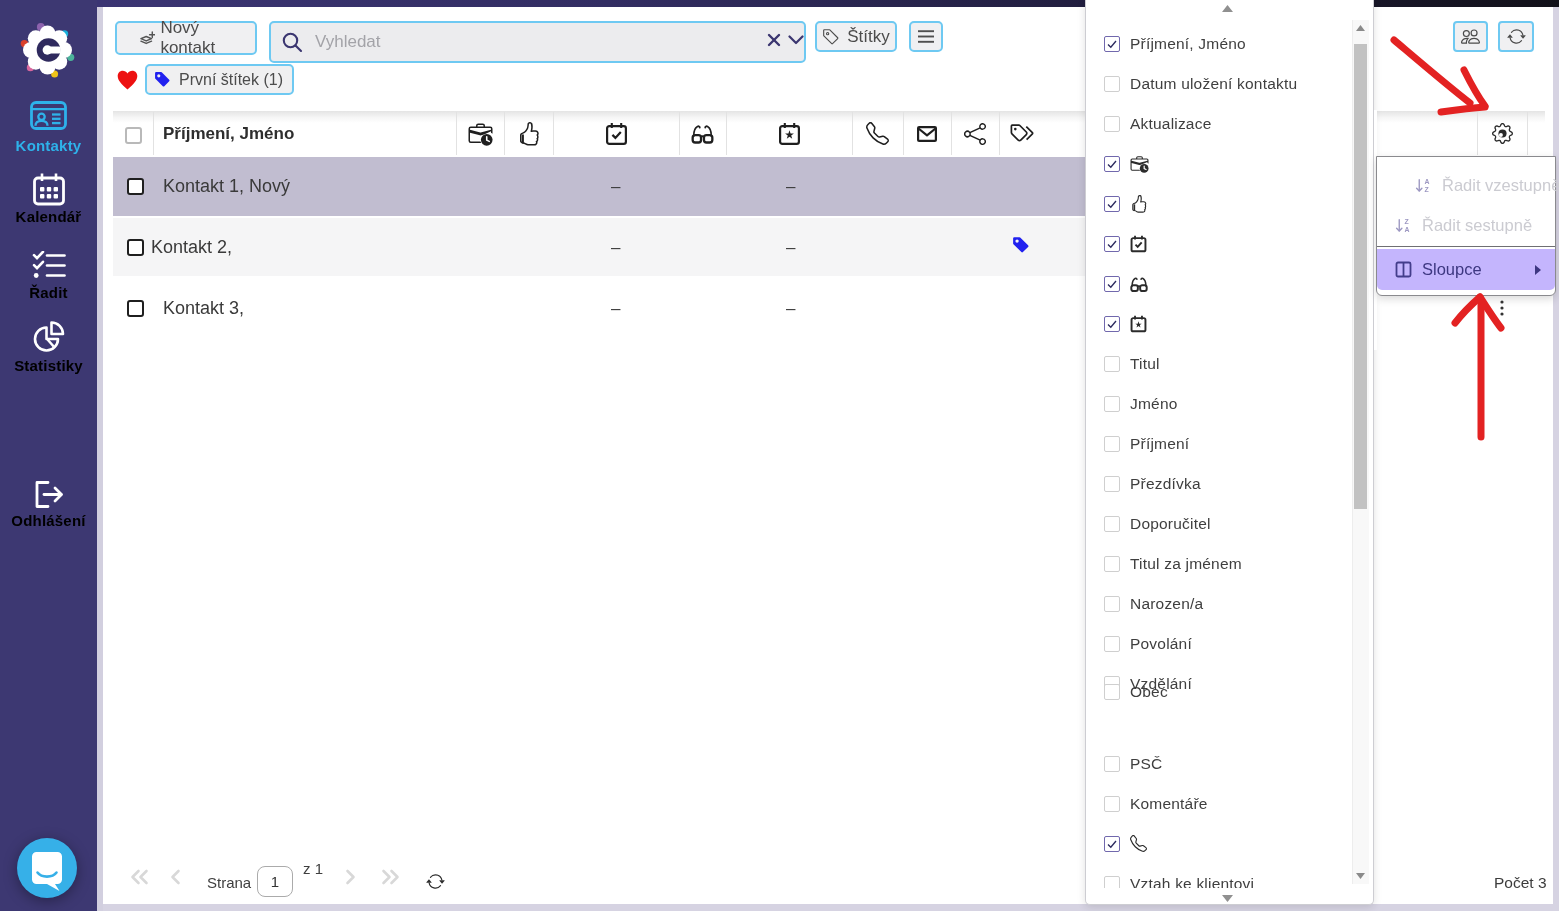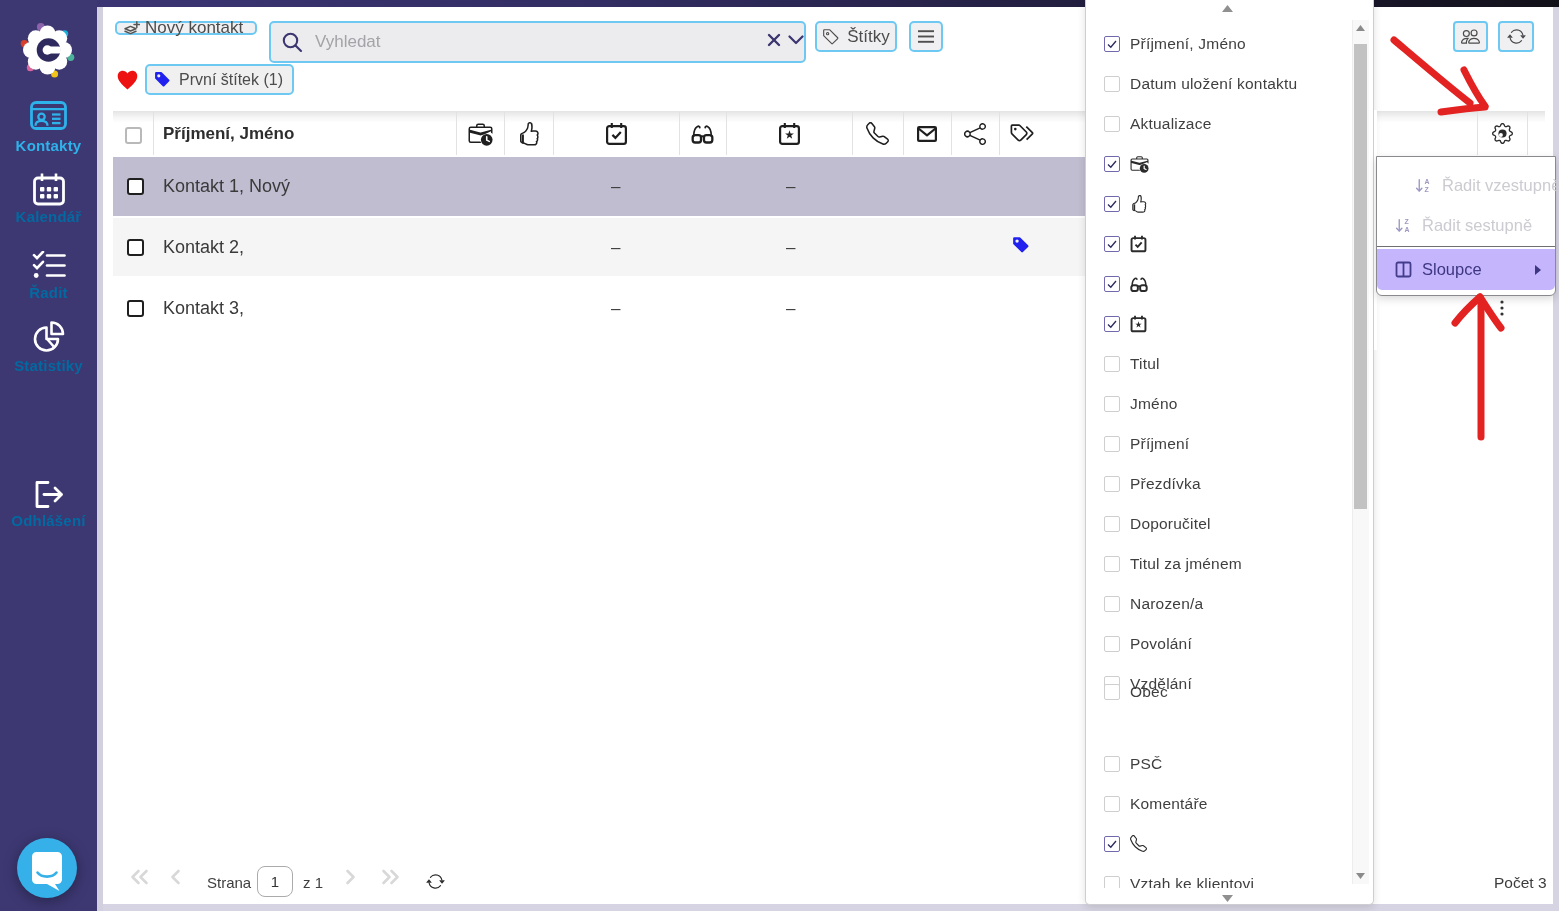--- a/index.html
+++ b/index.html
@@ -1,21 +1,21 @@
 <!DOCTYPE html>
 <html><head>
 <meta charset="utf-8">
 <style>
   html,body{margin:0;padding:0;}
   body{font-family:"Liberation Sans", sans-serif; width:1559px;height:911px;overflow:hidden;background:#fff;}
   #app{position:relative;width:1559px;height:911px;overflow:hidden;background:#fff;}
   .abs{position:absolute;}
   
   #sidebar{position:absolute;left:0;top:0;width:97px;height:911px;background:#3d3872;}
-  .nav{position:absolute;left:0;width:97px;text-align:center;color:#0369a1;font-weight:bold;}
+  .nav{position:absolute;left:0;width:97px;text-align:center;color:#000000;font-weight:bold;}
   .nav .lbl{font-size:15px;letter-spacing:.2px;}
   .nav.kontakty{color:#2eb2ea;}
   
   #topstrip{position:absolute;left:97px;top:0;width:1462px;height:7px;background:linear-gradient(90deg,#3b3573,#322d62 35%,#201d3c 70%,#121119);}
   
   #lstrip{position:absolute;left:97px;top:7px;width:6px;height:904px;background:#d2cfdf;}
   #rstrip{position:absolute;left:1553px;top:7px;width:6px;height:904px;background:#d6d3e2;}
   #bstrip{position:absolute;left:103px;top:904px;width:1456px;height:7px;background:#d6d3e2;}
   
   .btn{position:absolute;box-sizing:border-box;border:2px solid #6ec9f2;border-radius:5px;background:#f0f0f2;color:#4c4c4c;font-size:17px;display:flex;align-items:center;justify-content:center;}
@@ -130,21 +130,21 @@
     <div class="lbl" style="margin-top:4px;">Odhlášení</div>
     </div>
 
   <div class="abs" id="chat" style="left:17px;top:838px;width:60px;height:60px;border-radius:50%;background:#36b0e8;box-shadow:0 3px 14px rgba(0,0,0,.35);">
     <svg width="60" height="60" viewBox="0 0 60 60">
       <path d="M19.5 14 H40.5 A4.5 4.5 0 0 1 45 18.5 V41.5 A4.5 4.5 0 0 1 40.5 46 H38 L42.5 53 L30 46 H19.5 A4.5 4.5 0 0 1 15 41.5 V18.5 A4.5 4.5 0 0 1 19.5 14 Z" fill="#fff"></path>
       <path d="M20.5 34.5 C24.5 40 35.5 40 39.5 34.5" fill="none" stroke="#36b0e8" stroke-width="2.6" stroke-linecap="round"></path>
     </svg>
   </div>
 
-  <div class="btn" style="left:115px;top:21px;width:142px;height:14px;justify-content:flex-start;padding-left:6px;" id="btn-novy">
+  <div class="btn" style="left:115px;top:21px;width:142px;height:34px;justify-content:flex-start;padding-left:22px;" id="btn-novy">
     <svg width="17" height="17" viewBox="0 0 17 17">
       <g stroke="#555" stroke-width="1.5" fill="none" stroke-linecap="round" stroke-linejoin="round">
         <path d="M2 8.7 L7.5 6.4 L13 8.7 L7.5 11 Z"></path>
         <path d="M2 11.3 L7.5 13.6 L13 11.3"></path>
         <line x1="13.8" y1="1.8" x2="13.8" y2="7.4"></line>
           <line x1="11" y1="4.6" x2="16.6" y2="4.6"></line>
       </g>
     </svg>
     <span style="margin-left:5px;">Nový kontakt</span>
     </div>
@@ -294,21 +294,21 @@
     </svg>
   </div>
 
   <div class="row" style="top:157px;height:58.5px;background:#c1bdd0;"></div>
   <div class="row" style="top:217.5px;height:58.5px;background:#f5f5f6;"></div>
   <div class="row" style="top:278px;height:59px;background:#ffffff;"></div>
   <div class="cb" style="left:127px;top:178px;border:2px solid #1f1f1f;"></div>
   <div class="cb" style="left:127px;top:238.5px;border:2px solid #1f1f1f;"></div>
   <div class="cb" style="left:127px;top:299.5px;border:2px solid #1f1f1f;"></div>
   <div class="abs" style="left:163px;top:176px;font-size:18px;color:#3a3a3a;letter-spacing:0;">Kontakt 1, Nový</div>
-  <div class="abs" style="left:163px;top:236.5px;font-size:18px;color:#3a3a3a;letter-spacing:0;">Kontakt 2,</div>
+  <div class="abs" style="left:151px;top:236.5px;font-size:18px;color:#3a3a3a;letter-spacing:0;">Kontakt 2,</div>
   <div class="abs" style="left:163px;top:297.5px;font-size:18px;color:#3a3a3a;letter-spacing:0;">Kontakt 3,</div>
   <div class="dash" style="left:611px;top:177px;">–</div>
   <div class="dash" style="left:786px;top:177px;">–</div>
   <div class="dash" style="left:611px;top:238px;">–</div>
   <div class="dash" style="left:786px;top:238px;">–</div>
   <div class="dash" style="left:611px;top:299px;">–</div>
   <div class="dash" style="left:786px;top:299px;">–</div>
   <div class="abs" id="rowtag" style="left:1012px;top:236px;width:18px;height:18px;">
     <svg width="18" height="18" viewBox="0 0 16 16" fill="#2121ef">
       <path fill-rule="evenodd" d="M2 1a1 1 0 0 0-1 1v4.586a1 1 0 0 0 .293.707l7 7a1 1 0 0 0 1.414 0l4.586-4.586a1 1 0 0 0 0-1.414l-7-7A1 1 0 0 0 6.586 1H2zm2.5 5a1.5 1.5 0 1 0 0-3 1.5 1.5 0 0 0 0 3z"></path>
@@ -320,21 +320,21 @@
       <g stroke="#d8d8d8" stroke-width="2.6" fill="none" stroke-linecap="round" stroke-linejoin="round">
           <path d="M8.5 2 L2.5 8 L8.5 14"></path>
           <path d="M16.5 2 L10.5 8 L16.5 14"></path>
         </g>
     </svg>
     <svg class="abs" style="left:57px;top:9px;" width="11" height="16" viewBox="0 0 11 16">
       <path d="M8.5 2 L2.5 8 L8.5 14" stroke="#d8d8d8" stroke-width="2.6" fill="none" stroke-linecap="round" stroke-linejoin="round"></path>
     </svg>
     <span class="abs" style="left:94px;top:14px;">Strana</span>
     <div class="abs" style="left:144px;top:6px;width:36px;height:31px;border:1px solid #ababab;border-radius:8px;box-sizing:border-box;text-align:center;line-height:29px;color:#333;">1</div>
-    <span class="abs" style="left:190px;top:14px;">z 1</span>
+    <span class="abs" style="left:190px;top:0;">z 1</span>
     <svg class="abs" style="left:232px;top:9px;" width="11" height="16" viewBox="0 0 11 16">
       <path d="M2.5 2 L8.5 8 L2.5 14" stroke="#d8d8d8" stroke-width="2.6" fill="none" stroke-linecap="round" stroke-linejoin="round"></path>
     </svg>
     <svg class="abs" style="left:268px;top:9px;" width="19" height="16" viewBox="0 0 19 16">
       <g stroke="#d8d8d8" stroke-width="2.6" fill="none" stroke-linecap="round" stroke-linejoin="round">
           <path d="M2.5 2 L8.5 8 L2.5 14"></path>
           <path d="M10.5 2 L16.5 8 L10.5 14"></path>
         </g>
     </svg>
     <svg class="abs" style="left:313px;top:12px;" width="19" height="19" viewBox="0 0 16 16" fill="#2d2d2d">

